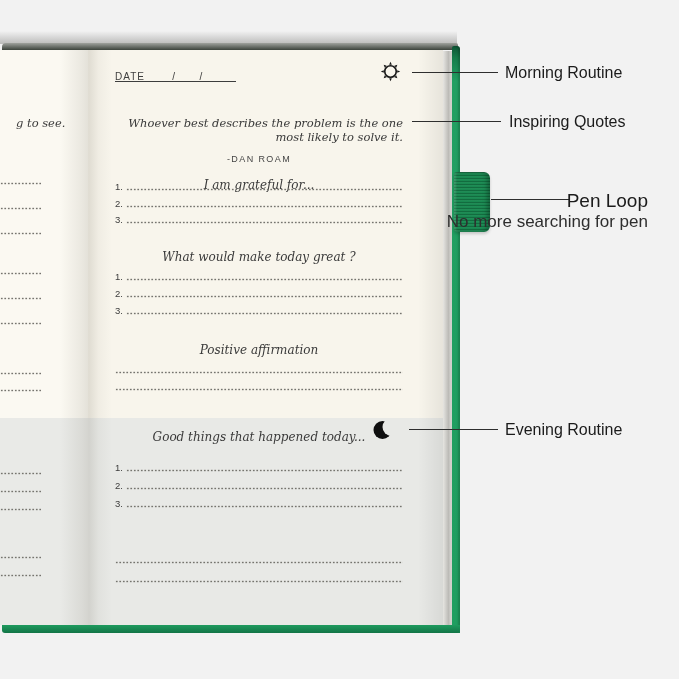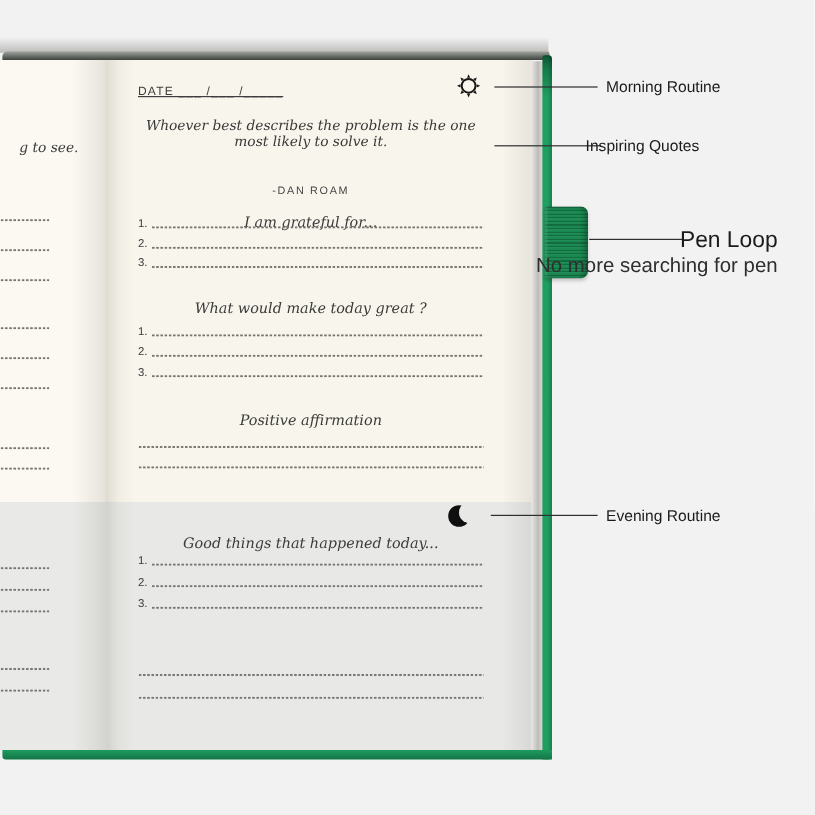--- a/index.html
+++ b/index.html
@@ -28,38 +28,38 @@
   .bottom-edge{left:2px;top:625px;width:458px;height:8px;border-radius:0 0 3px 3px;
     background:linear-gradient(to bottom,#1e9b5e 0%,#137547 100%);}
   .pen-loop{left:454px;top:172px;width:36px;height:60px;border-radius:3px 6px 6px 3px;
     background-color:#17874f;
     background-image:repeating-linear-gradient(to bottom,rgba(0,0,0,0.20) 0px,rgba(0,0,0,0.20) 1px,rgba(255,255,255,0.05) 1px,rgba(0,0,0,0) 3px);
     box-shadow:inset -3px 0 4px rgba(0,0,0,0.28),inset 2px 0 2px rgba(255,255,255,0.14),0 2px 3px rgba(0,0,0,0.18);}
 
   
   .script{font-family:"DejaVu Serif",serif;font-style:italic;color:#3a3a3a;}
   .pg-title{position:absolute;left:27px;width:288px;text-align:center;font-size:12px;line-height:14px;}
-  .quote-block{position:absolute;left:27px;top:48px;width:288px;text-align:center;font-size:11.5px;line-height:13.5px;color:#383838;}
+  .quote-block{position:absolute;left:27px;top:67px;width:288px;text-align:right;font-size:11.5px;line-height:13.5px;color:#383838;}
   .author{position:absolute;left:27px;top:86px;width:288px;text-align:center;
     font-family:"Liberation Sans",sans-serif;font-size:9px;letter-spacing:1.4px;color:#454545;margin-top:18px;}
   .date-row{position:absolute;left:27px;top:21px;width:288px;text-align:left;
     font-size:10px;letter-spacing:1px;color:#3e3e3e;text-decoration:underline;}
   .leader,.plain-line,.stub{
     background-image:radial-gradient(circle,#75746e 0.85px,rgba(0,0,0,0) 1.15px);
     background-size:3.5px 3px;background-repeat:repeat-x;background-position:0 55%;}
   .num-row{position:absolute;left:27px;width:288px;height:11px;display:flex;align-items:flex-end;}
   .num{font-size:9.5px;line-height:10px;color:#3c3c3c;}
   .leader{flex:1;height:3px;margin:0 0 1px 3px;}
   .plain-line{position:absolute;left:27px;width:288px;height:3px;}
   .stub{position:absolute;left:0;width:41px;height:3px;}
   .frag{position:absolute;left:16px;top:66px;font-size:11.5px;}
 
   
   .callout-line{position:absolute;height:1px;background:#2e2e2e;}
-  .callout-label{position:absolute;font-size:13px;line-height:23px;color:#1b1b1b;text-align:center;}
+  .callout-label{position:absolute;font-size:16px;line-height:23px;color:#1b1b1b;text-align:center;}
   .pen-block{position:absolute;right:31px;top:189px;text-align:right;}
   .pen-title{font-size:19px;line-height:23px;color:#1b1b1b;}
   .pen-sub{font-size:17px;line-height:18px;color:#2e2e2e;margin-top:1px;}
 
   .icon{position:absolute;}
 </style>
 </head>
 <body>
 
 <div class="stage">
@@ -137,21 +137,21 @@
 
     <div class="pg-title script" style="top:293px">Positive affirmation</div>
     <div class="plain-line" style="top:321px"></div>
     <div class="plain-line" style="top:338px"></div>
 
     <svg class="icon" style="left:284px;top:369px" width="22" height="22" viewBox="0 0 22 22">
       <circle cx="10.5" cy="11" r="9" fill="#0f0f0f"></circle>
       <circle cx="19.5" cy="8" r="9" fill="#e8e9e6"></circle>
     </svg>
 
-    <div class="pg-title script" style="top:396px">Good things that happened today...</div>
+    <div class="pg-title script" style="top:380px">Good things that happened today...</div>
     <div class="num-row" style="top:412px">
       <span class="num">1.</span>
         <span class="leader"></span>
     </div>
     <div class="num-row" style="top:430px">
       <span class="num">2.</span>
         <span class="leader"></span>
     </div>
     <div class="num-row" style="top:448px">
       <span class="num">3.</span>
@@ -168,20 +168,20 @@
   <div class="abs spine"></div>
   <div class="abs bottom-edge"></div>
   <div class="abs pen-loop"></div>
 
   <div class="callout-line" style="left:412px;top:72px;width:86px"></div>
   <div class="callout-line" style="left:412px;top:121px;width:89px"></div>
   <div class="callout-line" style="left:491px;top:199px;width:79px"></div>
   <div class="callout-line" style="left:409px;top:429px;width:89px"></div>
 
   <div class="callout-label" style="left:505px;top:61px">Morning Routine</div>
-  <div class="callout-label" style="left:488px;top:110px">Inspiring Quotes</div>
+  <div class="callout-label" style="left:509px;top:110px">Inspiring Quotes</div>
   <div class="pen-block">
     <div class="pen-title">Pen Loop</div>
     <div class="pen-sub">No more searching for pen</div>
   </div>
   <div class="callout-label" style="left:505px;top:418px">Evening Routine</div>
 
 </div>
 
 </body></html>

